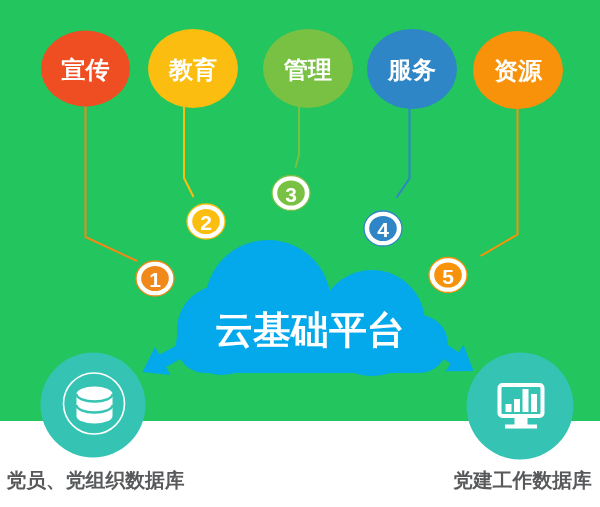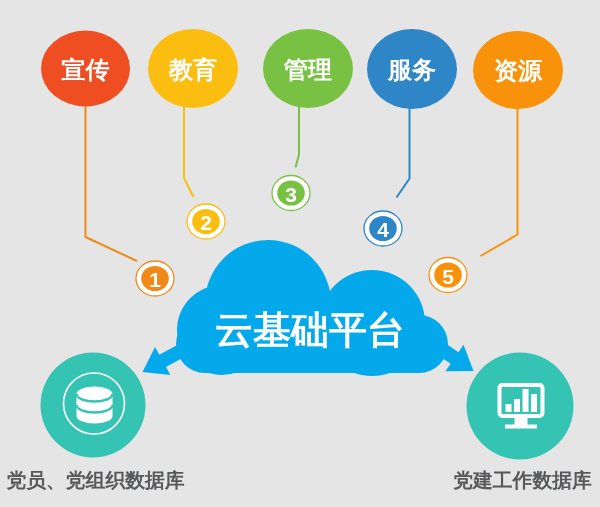--- a/index.html
+++ b/index.html
@@ -1,17 +1,17 @@
 <!DOCTYPE html>
 <html><head>
 <meta charset="utf-8">
 <style>
   html, body { margin: 0; padding: 0; }
   body { width: 600px; height: 507px; background: #ffffff; overflow: hidden; }
-  .stage { position: relative; width: 600px; height: 507px; background: #e5e5e5; }
+  .stage { position: relative; width: 600px; height: 421px; background: #22c55e; }
   svg { display: block; }
   text {
     font-family: "Liberation Sans", sans-serif;
     font-weight: bold;
   }
   .node-label { font-size: 24px; }
   .badge-num  { font-size: 21px; }
   .cloud-label { font-size: 38px; letter-spacing: 0px; }
   .db-label { font-size: 19.8px; }
   .conn { fill: none; stroke-width: 2; }

